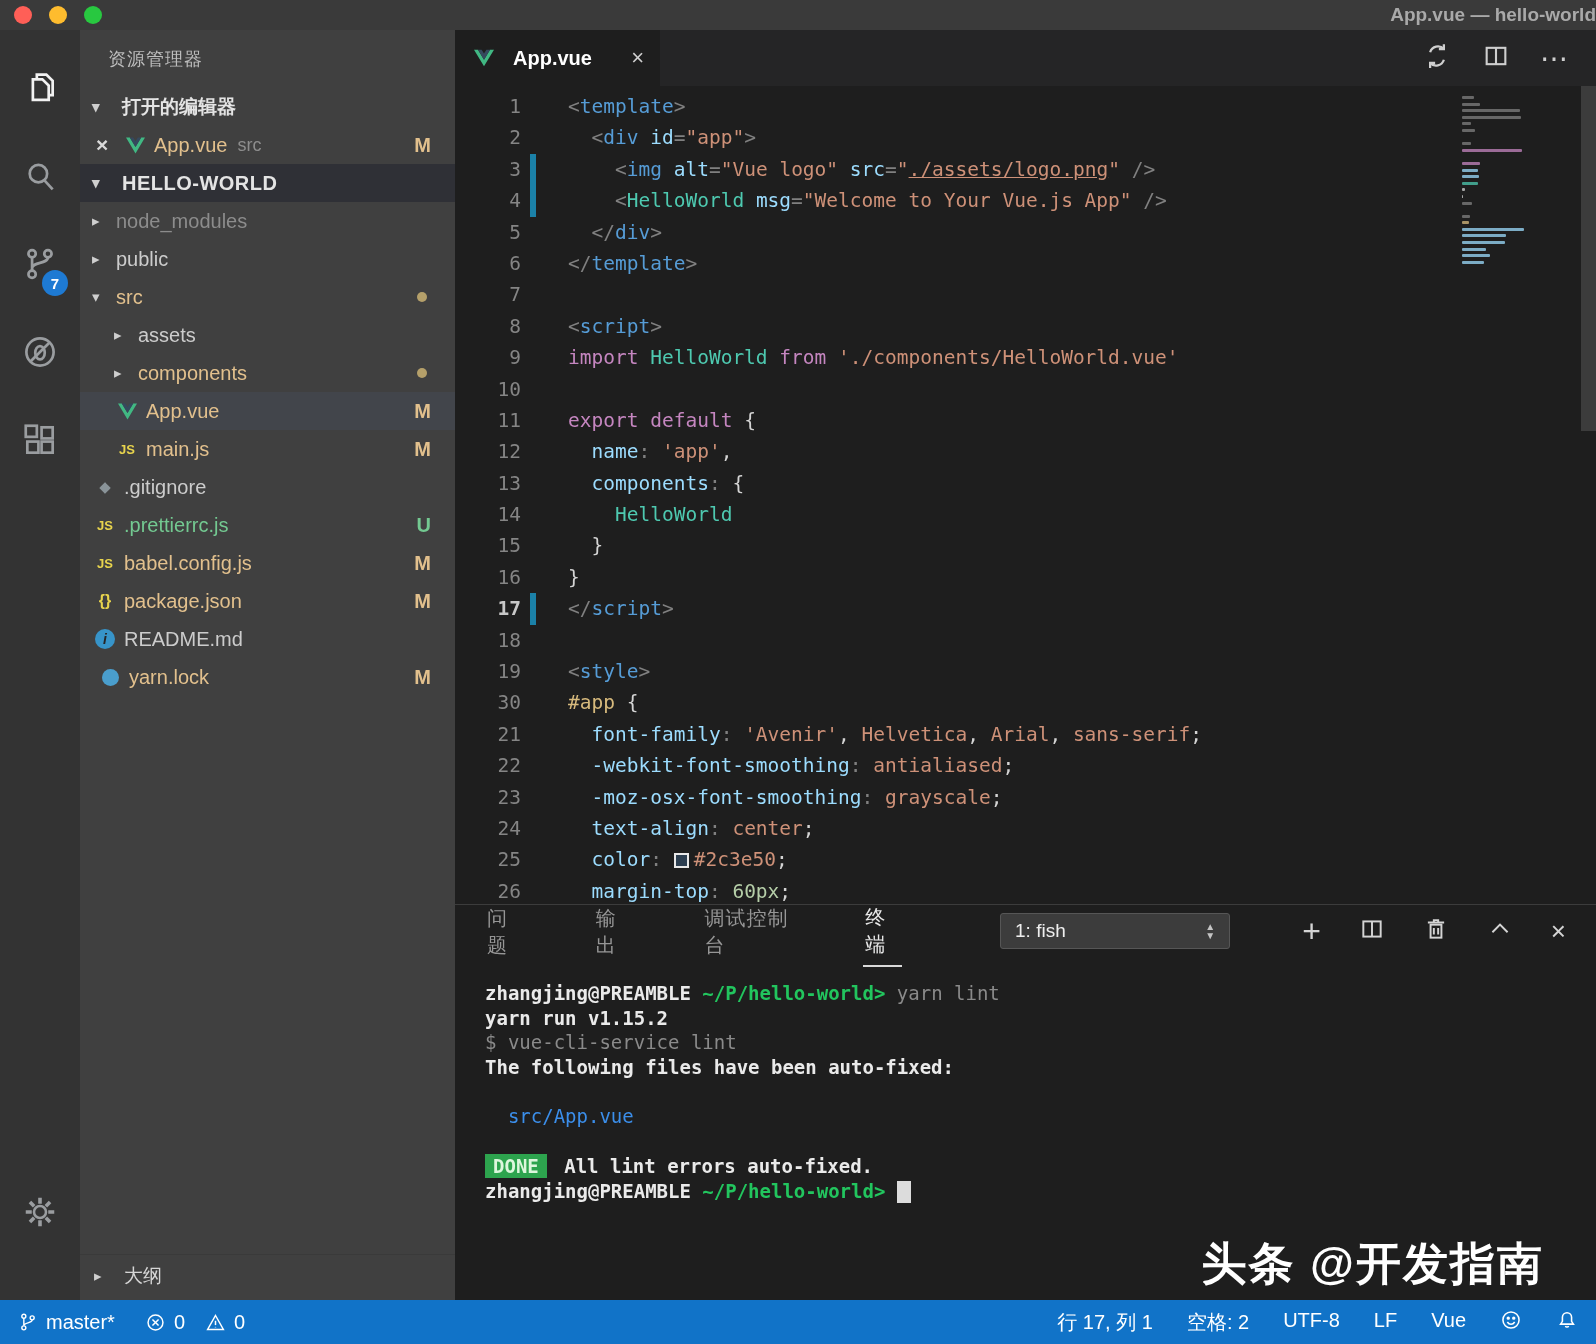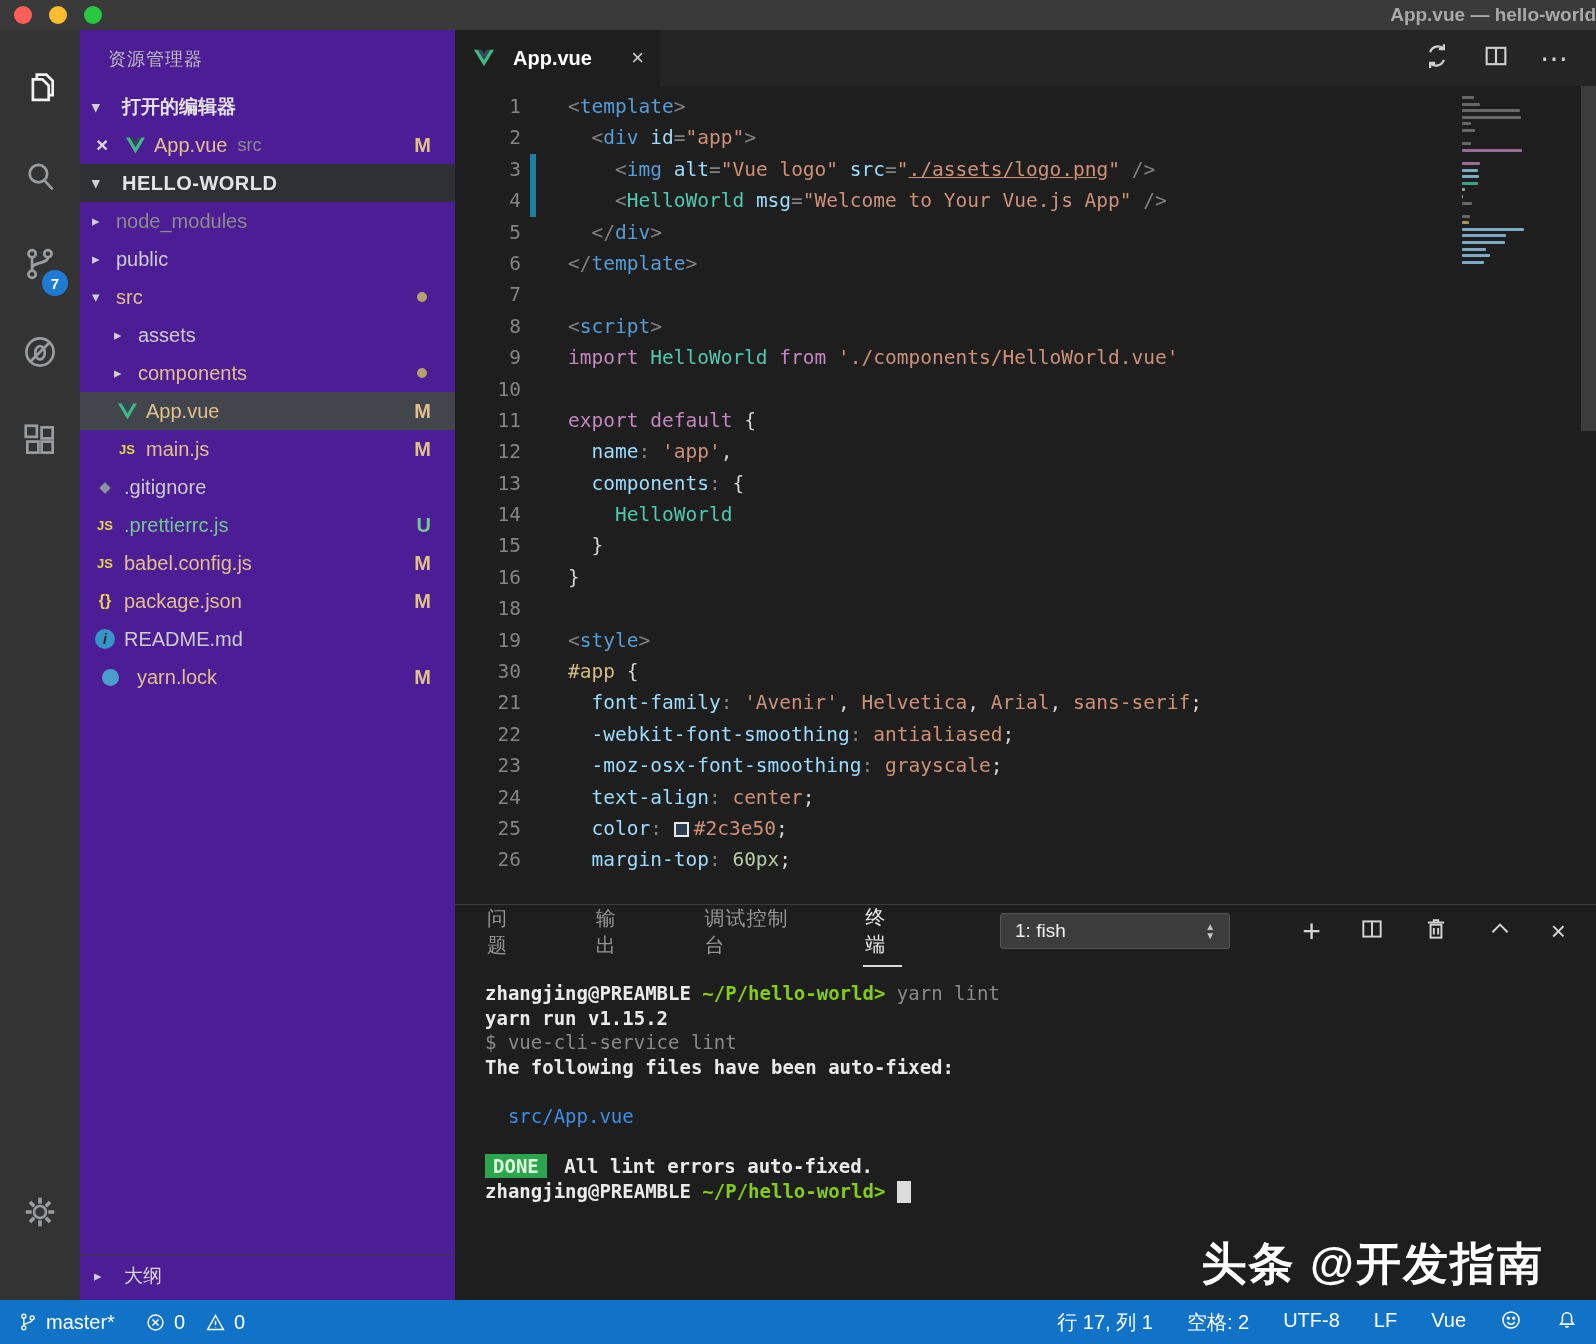--- a/index.html
+++ b/index.html
@@ -17,21 +17,21 @@
 
   
   .activitybar { width:80px; background:#333333; display:flex; flex-direction:column; align-items:center; padding-top:14px; flex-shrink:0; }
   .act { width:80px; height:88px; display:flex; align-items:center; justify-content:center; position:relative; }
   .act svg { stroke:#9a9da0; fill:none; stroke-width:1.7; }
   .act.active svg { stroke:#f2f2f2; }
   .scm-badge { position:absolute; right:12px; bottom:12px; width:26px; height:26px; border-radius:50%; background:#1e7ad3; color:#fff; font-size:15px; font-weight:bold; display:flex; align-items:center; justify-content:center; }
   .act-gear { margin-top:auto; margin-bottom:44px; }
 
   
-  .sidebar { width:375px; background:#4c1d95; color:#cccccc; position:relative; flex-shrink:0; font-size:20px; }
+  .sidebar { width:375px; background:#404040; color:#cccccc; position:relative; flex-shrink:0; font-size:20px; }
   .sb-title { height:58px; line-height:58px; padding-left:28px; color:#bdbdbd; font-size:18px; letter-spacing:1px; }
   .section-h { height:38px; display:flex; align-items:center; font-weight:bold; color:#e4e4e4; font-size:19px; padding-left:12px; gap:6px; }
   .oe-item { height:38px; display:flex; align-items:center; padding-left:16px; position:relative; }
   .oe-close { color:#d9d9d9; font-size:21px; width:26px; font-weight:bold; }
   .oe-detail { color:#8d8d8d; margin-left:10px; font-size:18px; }
   .root-h { background:#2f3036; font-size:20px; letter-spacing:.5px; }
   .twisty { color:#cfcfcf; font-size:15px; width:24px; flex-shrink:0; }
   .trow { height:38px; display:flex; align-items:center; position:relative; font-weight:500; }
   .trow.sel { background:#42454b; }
   .tname { white-space:nowrap; }
@@ -80,21 +80,21 @@
   .panel-icons { display:flex; align-items:center; gap:38px; margin-left:44px; color:#d4d4d4; }
   .panel-icons svg { stroke:#d4d4d4; fill:none; stroke-width:1.8; }
   .pi-plus { font-size:32px; font-weight:300; line-height:20px; }
   .pi-close { font-size:26px; }
 
   .terminal { flex:1; padding:24px 0 0 30px; font-family:"DejaVu Sans Mono",monospace; font-size:19px; color:#cccccc; }
   .tl { height:24.7px; line-height:24.7px; white-space:pre; }
   .t-b { color:#eaeaea; font-weight:bold; }
   .t-d { color:#cccccc; }
   .t-dim { color:#8a8a8a; }
-  .t-green { color:#84cc16; font-weight:bold; }
+  .t-green { color:#22c55e; font-weight:bold; }
   .t-blue { color:#3b8eea; }
   .t-star { color:#e5c07b; font-weight:bold; }
   .t-badge { background:#2da44e; color:#ddf7dd; font-weight:bold; padding:1px 8px; margin-right:6px; }
   .t-cursor { display:inline-block; width:14px; height:22px; background:#dcdcdc; vertical-align:middle; }
 
   
   .statusbar { height:44px; background:#1173c8; display:flex; align-items:center; color:#fff; font-size:20px; padding:0 18px; }
   .sb-item { display:flex; align-items:center; gap:8px; margin-right:30px; white-space:nowrap; }
   .sb-right { margin-left:auto; display:flex; align-items:flex-start; }
   .sb-right .sb-item { margin-right:0; margin-left:34px; }
@@ -241,21 +241,21 @@
             <span class="fi fi-json">{}</span>
             <span class="tname c-mod">package.json</span>
             <span class="fbadge c-mod">M</span>
           </div>
           <div class="trow" style="padding-left: 12px;">
             <span class="fi">
               <span class="fi-info">i</span>
             </span>
             <span class="tname">README.md</span>
           </div>
-          <div class="trow" style="padding-left: 17px; gap: 8px;">
+          <div class="trow" style="padding-left: 17px;">
             <span class="fi">
               <span class="fi-yarn"></span>
             </span>
             <span class="tname c-mod">yarn.lock</span>
             <span class="fbadge c-mod">M</span>
           </div>
         </div>
       <div class="outline-row">
         <span class="twisty">▸</span>
         <span>大纲</span>
@@ -300,20 +300,21 @@
             <div class="cl"><span class="ln">7</span><span class="gbar"></span><span class="codetxt"></span></div>
             <div class="cl"><span class="ln">8</span><span class="gbar"></span><span class="codetxt"><span style="color: rgb(128, 128, 128);">&lt;</span><span style="color: rgb(86, 156, 214);">script</span><span style="color: rgb(128, 128, 128);">&gt;</span></span></div>
             <div class="cl"><span class="ln">9</span><span class="gbar"></span><span class="codetxt"><span style="color: rgb(197, 134, 192);">import</span><span style="color: rgb(212, 212, 212);"> </span><span style="color: rgb(78, 201, 176);">HelloWorld</span><span style="color: rgb(212, 212, 212);"> </span><span style="color: rgb(197, 134, 192);">from</span><span style="color: rgb(212, 212, 212);"> </span><span style="color: rgb(206, 145, 120);">'./components/HelloWorld.vue'</span></span></div>
             <div class="cl"><span class="ln">10</span><span class="gbar"></span><span class="codetxt"></span></div>
             <div class="cl"><span class="ln">11</span><span class="gbar"></span><span class="codetxt"><span style="color: rgb(197, 134, 192);">export</span><span style="color: rgb(212, 212, 212);"> </span><span style="color: rgb(197, 134, 192);">default</span><span style="color: rgb(212, 212, 212);"> </span><span style="color: rgb(212, 212, 212);">{</span></span></div>
             <div class="cl"><span class="ln">12</span><span class="gbar"></span><span class="codetxt"><span style="color: rgb(212, 212, 212);">  </span><span style="color: rgb(156, 220, 254);">name</span><span style="color: rgb(128, 128, 128);">:</span><span style="color: rgb(212, 212, 212);"> </span><span style="color: rgb(206, 145, 120);">'app'</span><span style="color: rgb(212, 212, 212);">,</span></span></div>
             <div class="cl"><span class="ln">13</span><span class="gbar"></span><span class="codetxt"><span style="color: rgb(212, 212, 212);">  </span><span style="color: rgb(156, 220, 254);">components</span><span style="color: rgb(128, 128, 128);">:</span><span style="color: rgb(212, 212, 212);"> </span><span style="color: rgb(212, 212, 212);">{</span></span></div>
             <div class="cl"><span class="ln">14</span><span class="gbar"></span><span class="codetxt"><span style="color: rgb(212, 212, 212);">    </span><span style="color: rgb(78, 201, 176);">HelloWorld</span></span></div>
             <div class="cl"><span class="ln">15</span><span class="gbar"></span><span class="codetxt"><span style="color: rgb(212, 212, 212);">  </span><span style="color: rgb(212, 212, 212);">}</span></span></div>
             <div class="cl"><span class="ln">16</span><span class="gbar"></span><span class="codetxt"><span style="color: rgb(212, 212, 212);">}</span></span></div>
+            <div class="cl cur"><span class="ln">17</span><span class="gbar on"></span><span class="codetxt"><span style="color: rgb(128, 128, 128);">&lt;/</span><span style="color: rgb(86, 156, 214);">script</span><span style="color: rgb(128, 128, 128);">&gt;</span></span></div>
             <div class="cl"><span class="ln">18</span><span class="gbar"></span><span class="codetxt"></span></div>
             <div class="cl"><span class="ln">19</span><span class="gbar"></span><span class="codetxt"><span style="color: rgb(128, 128, 128);">&lt;</span><span style="color: rgb(86, 156, 214);">style</span><span style="color: rgb(128, 128, 128);">&gt;</span></span></div>
             <div class="cl"><span class="ln">30</span><span class="gbar"></span><span class="codetxt"><span style="color: rgb(215, 186, 125);">#app</span><span style="color: rgb(212, 212, 212);"> </span><span style="color: rgb(212, 212, 212);">{</span></span></div>
             <div class="cl"><span class="ln">21</span><span class="gbar"></span><span class="codetxt"><span style="color: rgb(212, 212, 212);">  </span><span style="color: rgb(156, 220, 254);">font-family</span><span style="color: rgb(128, 128, 128);">:</span><span style="color: rgb(212, 212, 212);"> </span><span style="color: rgb(206, 145, 120);">'Avenir'</span><span style="color: rgb(212, 212, 212);">, </span><span style="color: rgb(206, 145, 120);">Helvetica</span><span style="color: rgb(212, 212, 212);">, </span><span style="color: rgb(206, 145, 120);">Arial</span><span style="color: rgb(212, 212, 212);">, </span><span style="color: rgb(206, 145, 120);">sans-serif</span><span style="color: rgb(212, 212, 212);">;</span></span></div>
             <div class="cl"><span class="ln">22</span><span class="gbar"></span><span class="codetxt"><span style="color: rgb(212, 212, 212);">  </span><span style="color: rgb(156, 220, 254);">-webkit-font-smoothing</span><span style="color: rgb(128, 128, 128);">:</span><span style="color: rgb(212, 212, 212);"> </span><span style="color: rgb(206, 145, 120);">antialiased</span><span style="color: rgb(212, 212, 212);">;</span></span></div>
             <div class="cl"><span class="ln">23</span><span class="gbar"></span><span class="codetxt"><span style="color: rgb(212, 212, 212);">  </span><span style="color: rgb(156, 220, 254);">-moz-osx-font-smoothing</span><span style="color: rgb(128, 128, 128);">:</span><span style="color: rgb(212, 212, 212);"> </span><span style="color: rgb(206, 145, 120);">grayscale</span><span style="color: rgb(212, 212, 212);">;</span></span></div>
             <div class="cl"><span class="ln">24</span><span class="gbar"></span><span class="codetxt"><span style="color: rgb(212, 212, 212);">  </span><span style="color: rgb(156, 220, 254);">text-align</span><span style="color: rgb(128, 128, 128);">:</span><span style="color: rgb(212, 212, 212);"> </span><span style="color: rgb(206, 145, 120);">center</span><span style="color: rgb(212, 212, 212);">;</span></span></div>
             <div class="cl"><span class="ln">25</span><span class="gbar"></span><span class="codetxt"><span style="color: rgb(212, 212, 212);">  </span><span style="color: rgb(156, 220, 254);">color</span><span style="color: rgb(128, 128, 128);">:</span><span style="color: rgb(212, 212, 212);"> </span><span class="tk-swatch" style="background: rgb(44, 62, 80);"></span><span style="color: rgb(206, 145, 120);">#2c3e50</span><span style="color: rgb(212, 212, 212);">;</span></span></div>
             <div class="cl"><span class="ln">26</span><span class="gbar"></span><span class="codetxt"><span style="color: rgb(212, 212, 212);">  </span><span style="color: rgb(156, 220, 254);">margin-top</span><span style="color: rgb(128, 128, 128);">:</span><span style="color: rgb(212, 212, 212);"> </span><span style="color: rgb(181, 206, 168);">60px</span><span style="color: rgb(212, 212, 212);">;</span></span></div>
           </div>

